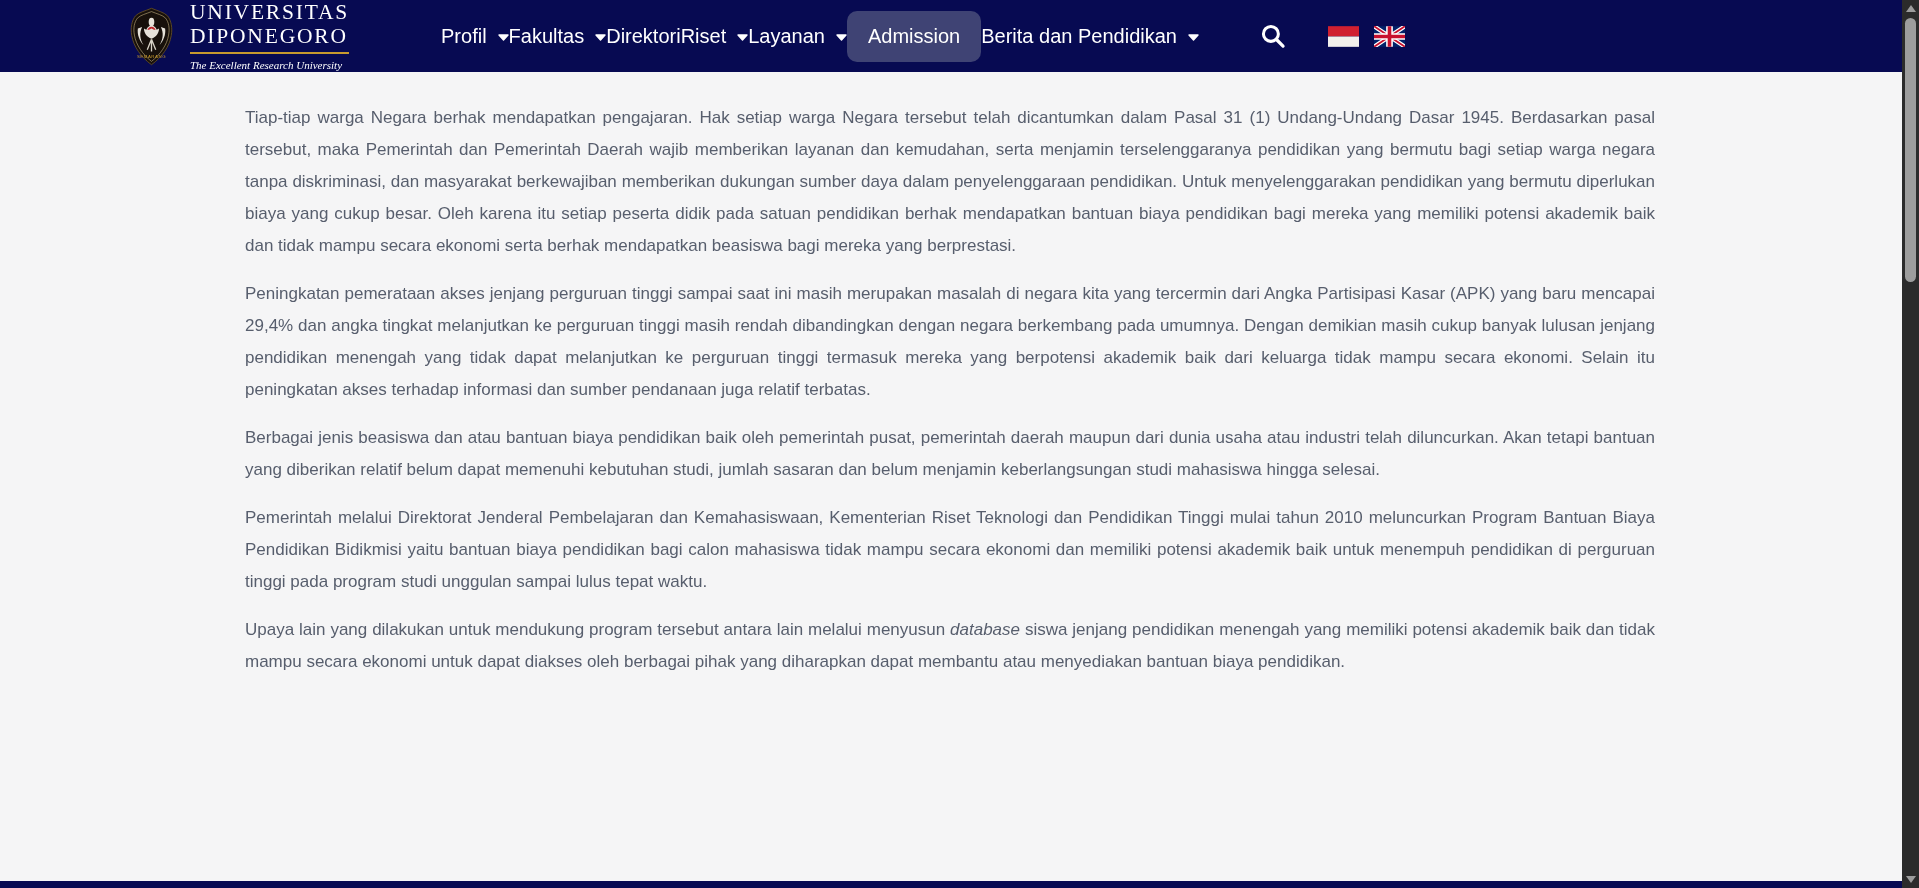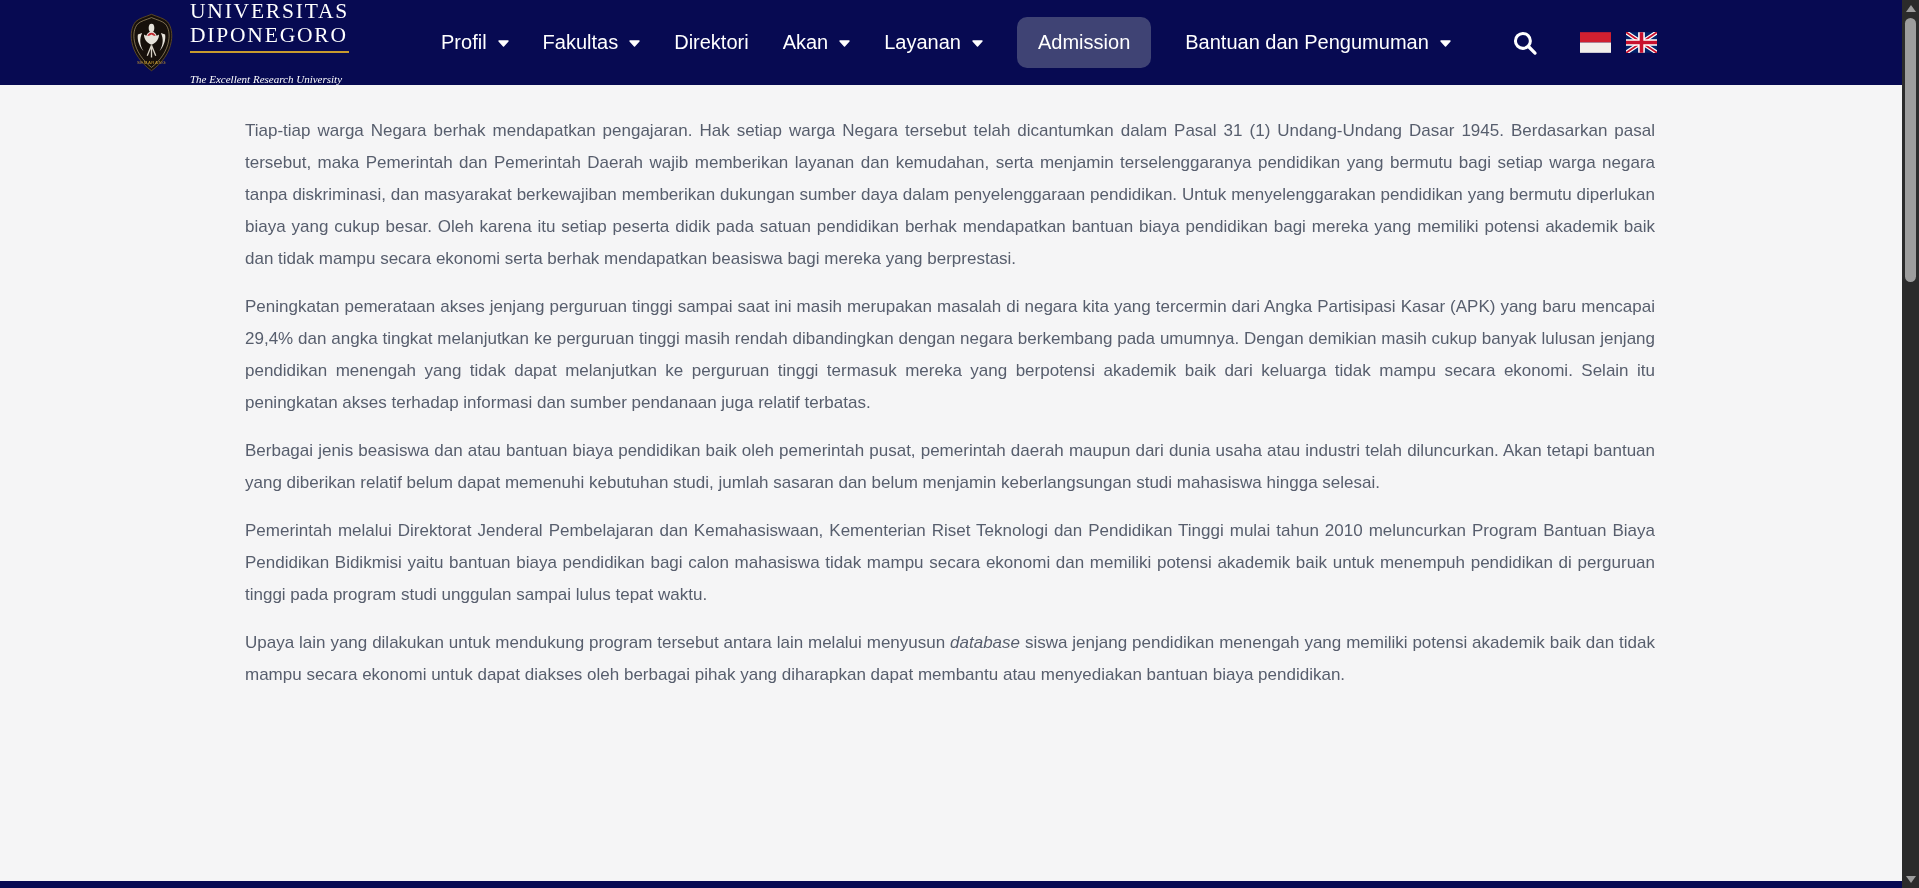--- a/index.html
+++ b/index.html
@@ -2,36 +2,36 @@
 <html><head>
 <meta charset="utf-8">
 <style>
   html,body{margin:0;padding:0;}
   body{
     width:1919px;height:888px;overflow:hidden;position:relative;
     background:#f5f5f6;font-family:"Liberation Sans",sans-serif;
   }
   
   .navbar{
-    height:85px;background:#070a52;display:flex;align-items:center;
+    height:72px;background:#070a52;display:flex;align-items:center;
     padding:0 0 0 128px;box-sizing:border-box;position:relative;z-index:5;
   }
   .logo{display:flex;align-items:center;gap:15px;cursor:pointer;flex:0 0 auto;}
   .emblem{width:47px;height:59px;display:block;}
   .logo-text{display:flex;flex-direction:column;}
   .logo-title{
     font-family:"Liberation Serif",serif;color:#ffffff;font-size:21.5px;
     letter-spacing:1.8px;line-height:1.1;font-weight:400;white-space:nowrap;
   }
   .logo-tagline{
     font-family:"Liberation Serif",serif;font-style:italic;color:#ffffff;
-    font-size:11px;border-top:2.5px solid #c79a2e;margin-top:3px;padding-top:20px;
+    font-size:11px;border-top:2.5px solid #c79a2e;margin-top:3px;padding-top:5px;
     white-space:nowrap;
   }
-  .nav{display:flex;align-items:center;gap:34px;margin-left:92px;flex:0 0 auto;}
+  .nav{display:flex;align-items:center;margin-left:92px;flex:0 0 auto;}
   .nav-item{
     color:#ffffff;font-size:20px;display:flex;align-items:center;gap:11px;
     cursor:pointer;white-space:nowrap;
   }
   .nav-item.admission{background:#3f4374;padding:14px 21px;border-radius:10px;}
   .caret{display:flex;align-items:center;margin-top:2px;}
   .nav-right{display:flex;align-items:center;margin-left:60px;gap:41px;}
   .search-btn{display:flex;align-items:center;cursor:pointer;}
   .flags{display:flex;align-items:center;gap:15px;}
   .flag{width:31px;height:21px;display:block;cursor:pointer;}
@@ -103,40 +103,40 @@
       <span class="caret">
         <svg width="11" height="7" viewBox="0 0 11 7">
             <path d="M1 1 L10 1 L5.5 6 Z" fill="#fff" stroke="#fff" stroke-width="1.4" stroke-linejoin="round"></path>
           </svg>
       </span>
     </div>
     <div class="nav-item">
       <span>Direktori</span>
     </div>
     <div class="nav-item">
-      <span>Akan</span>
+      <span>Riset</span>
       <span class="caret">
         <svg width="11" height="7" viewBox="0 0 11 7">
             <path d="M1 1 L10 1 L5.5 6 Z" fill="#fff" stroke="#fff" stroke-width="1.4" stroke-linejoin="round"></path>
           </svg>
       </span>
     </div>
     <div class="nav-item">
       <span>Layanan</span>
       <span class="caret">
         <svg width="11" height="7" viewBox="0 0 11 7">
             <path d="M1 1 L10 1 L5.5 6 Z" fill="#fff" stroke="#fff" stroke-width="1.4" stroke-linejoin="round"></path>
           </svg>
       </span>
     </div>
     <div class="nav-item admission">
       <span>Admission</span>
     </div>
     <div class="nav-item">
-      <span>Bantuan dan Pengumuman</span>
+      <span>Berita dan Pendidikan</span>
       <span class="caret">
         <svg width="11" height="7" viewBox="0 0 11 7">
             <path d="M1 1 L10 1 L5.5 6 Z" fill="#fff" stroke="#fff" stroke-width="1.4" stroke-linejoin="round"></path>
           </svg>
       </span>
     </div>
   </nav>
 
   <div class="nav-right">
     <div class="search-btn">

